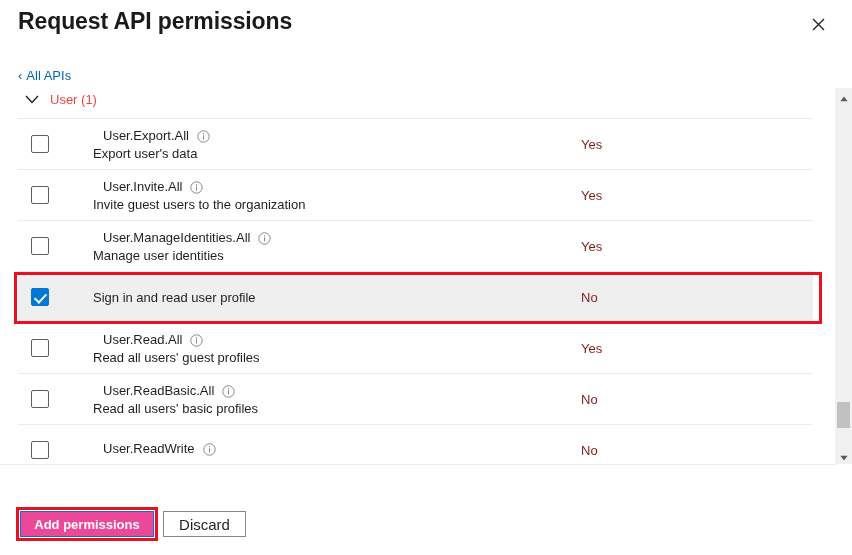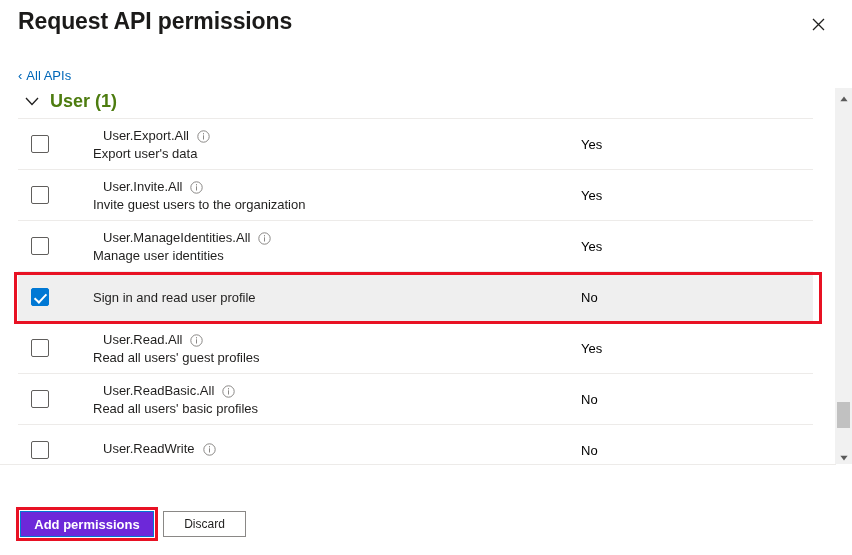--- a/index.html
+++ b/index.html
@@ -76,23 +76,23 @@
     cursor: pointer;
   }
   .group-caret {
     width: 16px;
     height: 16px;
     display: flex;
     align-items: center;
     justify-content: center;
   }
   .group-label {
-    font-size: 18px;
-    font-weight: 700;
-    color: #4d7c0f;
+    font-size: 13px;
+    font-weight: 400;
+    color: #ef4444;
     white-space: nowrap;
   }
 
   
   .list-viewport {
     position: absolute;
     left: 0;
     top: 118px;
     width: 852px;
     height: 347px;
@@ -185,21 +185,21 @@
   .perm-desc {
     font-size: 13px;
     color: #201f1e;
     white-space: nowrap;
     margin-left: 14px;
   }
   .consent-cell {
     width: 232px;
     flex: 0 0 auto;
     font-size: 13px;
-    color: #000000;
+    color: #7f1d1d;
     padding-left: 0;
   }
 
   
   .annot-box {
     position: absolute;
     border: 3px solid #e81123;
     box-sizing: border-box;
     pointer-events: none;
   }
@@ -262,41 +262,41 @@
     width: 852px;
     height: 90px;
     background: #ffffff;
   }
   .btn-primary {
     position: absolute;
     left: 20px;
     top: 511px;
     width: 134px;
     height: 26px;
-    background: #6d28d9;
+    background: #ec4899;
     color: #ffffff;
     font-size: 13px;
     font-weight: 600;
     border: 1px solid #0078d4;
     cursor: pointer;
     font-family: "Liberation Sans", sans-serif;
     padding: 0;
     display: flex;
     align-items: center;
     justify-content: center;
   }
   .btn-secondary {
     position: absolute;
     left: 163px;
     top: 511px;
     width: 83px;
     height: 26px;
     background: #ffffff;
     color: #201f1e;
-    font-size: 12px;
+    font-size: 15px;
     border: 1px solid #8a8886;
     cursor: pointer;
     font-family: "Liberation Sans", sans-serif;
     padding: 0;
     display: flex;
     align-items: center;
     justify-content: center;
   }
 </style>
 </head>

